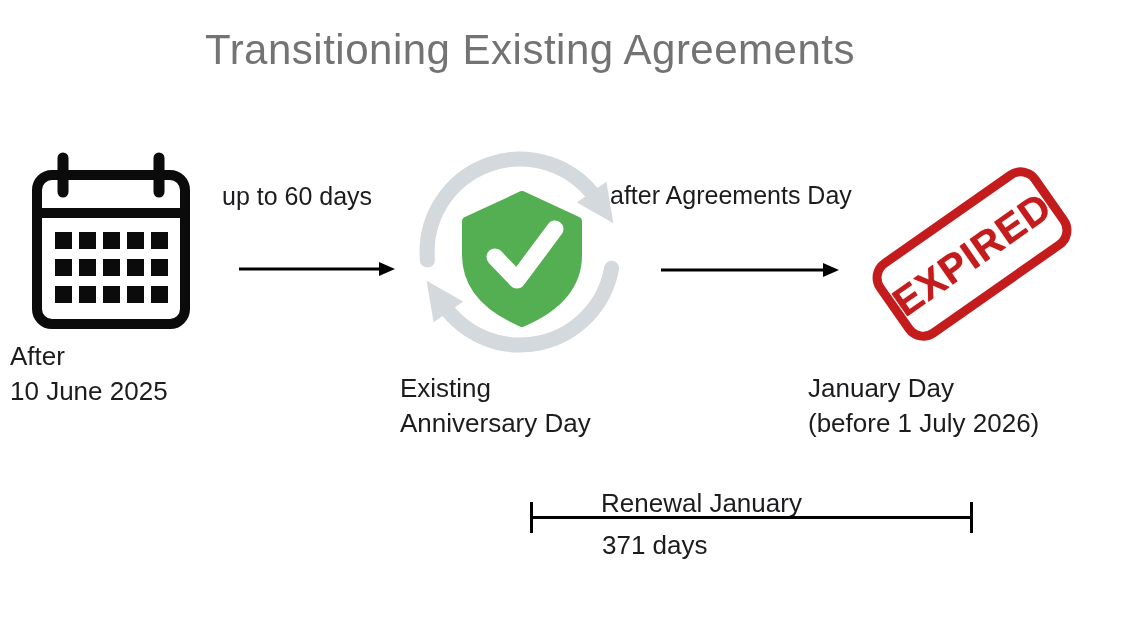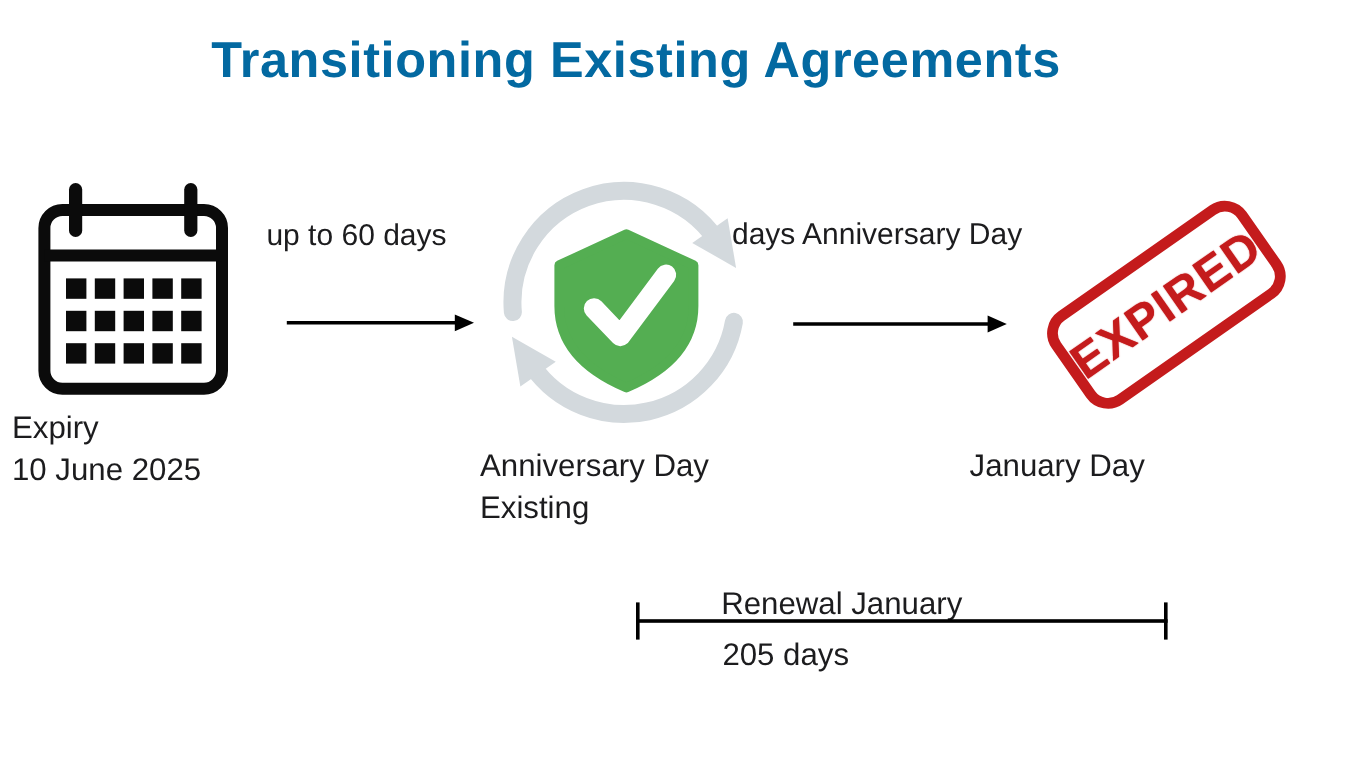--- a/index.html
+++ b/index.html
@@ -7,23 +7,23 @@
     position:relative;
     width:1126px;height:637px;
     background:#ffffff;
     font-family:"Liberation Sans","DejaVu Sans",sans-serif;
     color:#1c1c1e;
     overflow:hidden;
   }
   .title{
     position:absolute;left:0;top:26px;width:1060px;
     text-align:center;
-    font-size:42px;font-weight:700;
+    font-size:42px;font-weight:400;
     letter-spacing:0.5px;
-    color:#0369a1;
+    color:#737373;
   }
   .label-block{position:absolute;}
   .label-line{font-size:26px;line-height:35px;white-space:nowrap;}
   .arrow-label .label-line{font-size:25px;line-height:33px;}
   .stage-icon{position:absolute;}
   .arrow-svg{position:absolute;}
   
   .stamp{
     position:absolute;left:972px;top:254px;
     width:198px;height:94px;
@@ -72,21 +72,21 @@
         <rect x="121" y="109" width="17" height="17"></rect>
       <rect x="25" y="136" width="17" height="17"></rect>
         <rect x="49" y="136" width="17" height="17"></rect>
         <rect x="73" y="136" width="17" height="17"></rect>
         <rect x="97" y="136" width="17" height="17"></rect>
         <rect x="121" y="136" width="17" height="17"></rect>
     </g>
   </svg>
 
   <div class="label-block" style="left:10px;top:339px;width:240px;">
-    <div class="label-line">Expiry</div>
+    <div class="label-line">After</div>
     <div class="label-line">10 June 2025</div>
   </div>
 
   <div class="label-block arrow-label" style="left:222px;top:180px;width:200px;">
     <div class="label-line">up to 60 days</div>
   </div>
 
   <svg class="arrow-svg" style="left:238px;top:257px;" width="158" height="24" viewBox="0 0 158 24">
     <line x1="1" y1="12" x2="142" y2="12" stroke="#000" stroke-width="3"></line>
     <polygon points="141,5 157,12 141,19" fill="#000"></polygon>
@@ -101,44 +101,45 @@
       <polygon points="-8,-18 30,0 -8,18" transform="translate(191.2,61.7) rotate(55)"></polygon>
       <polygon points="-8,-18 30,0 -8,18" transform="translate(38.8,168.3) rotate(-125)"></polygon>
     </g>
     <g>
       <path d="M117 58 L173 84 V118 C173 151 150 172 117 186 C84 172 61 151 61 118 V84 Z" fill="#54ae52" stroke="#54ae52" stroke-width="8" stroke-linejoin="round"></path>
       <polyline points="90,120 112,143 150,92" fill="none" stroke="#ffffff" stroke-width="17" stroke-linecap="round" stroke-linejoin="round"></polyline>
     </g>
   </svg>
 
   <div class="label-block" style="left:400px;top:371px;width:260px;">
+    <div class="label-line">Existing</div>
     <div class="label-line">Anniversary Day</div>
-    <div class="label-line">Existing</div>
   </div>
 
   <div class="label-block arrow-label" style="left:610px;top:179px;width:300px;">
-    <div class="label-line">days Anniversary Day</div>
+    <div class="label-line">after Agreements Day</div>
   </div>
 
   <svg class="arrow-svg" style="left:660px;top:258px;" width="180" height="24" viewBox="0 0 180 24">
     <line x1="1" y1="12" x2="164" y2="12" stroke="#000" stroke-width="3"></line>
     <polygon points="163,5 179,12 163,19" fill="#000"></polygon>
   </svg>
 
   <div class="stamp">
     <span>EXPIRED</span>
   </div>
 
   <div class="label-block" style="left:808px;top:371px;width:300px;">
     <div class="label-line">January Day</div>
+    <div class="label-line">(before 1 July 2026)</div>
   </div>
 
   <div class="label-block" style="left:601px;top:486px;width:300px;">
     <div class="label-line">Renewal January</div>
   </div>
   <div class="bracket-line"></div>
   <div class="bracket-tick tick-left"></div>
   <div class="bracket-tick tick-right"></div>
   <div class="label-block" style="left:602px;top:528px;width:300px;">
-    <div class="label-line">205 days</div>
+    <div class="label-line">371 days</div>
   </div>
 
 </div>
 
 </body></html>

